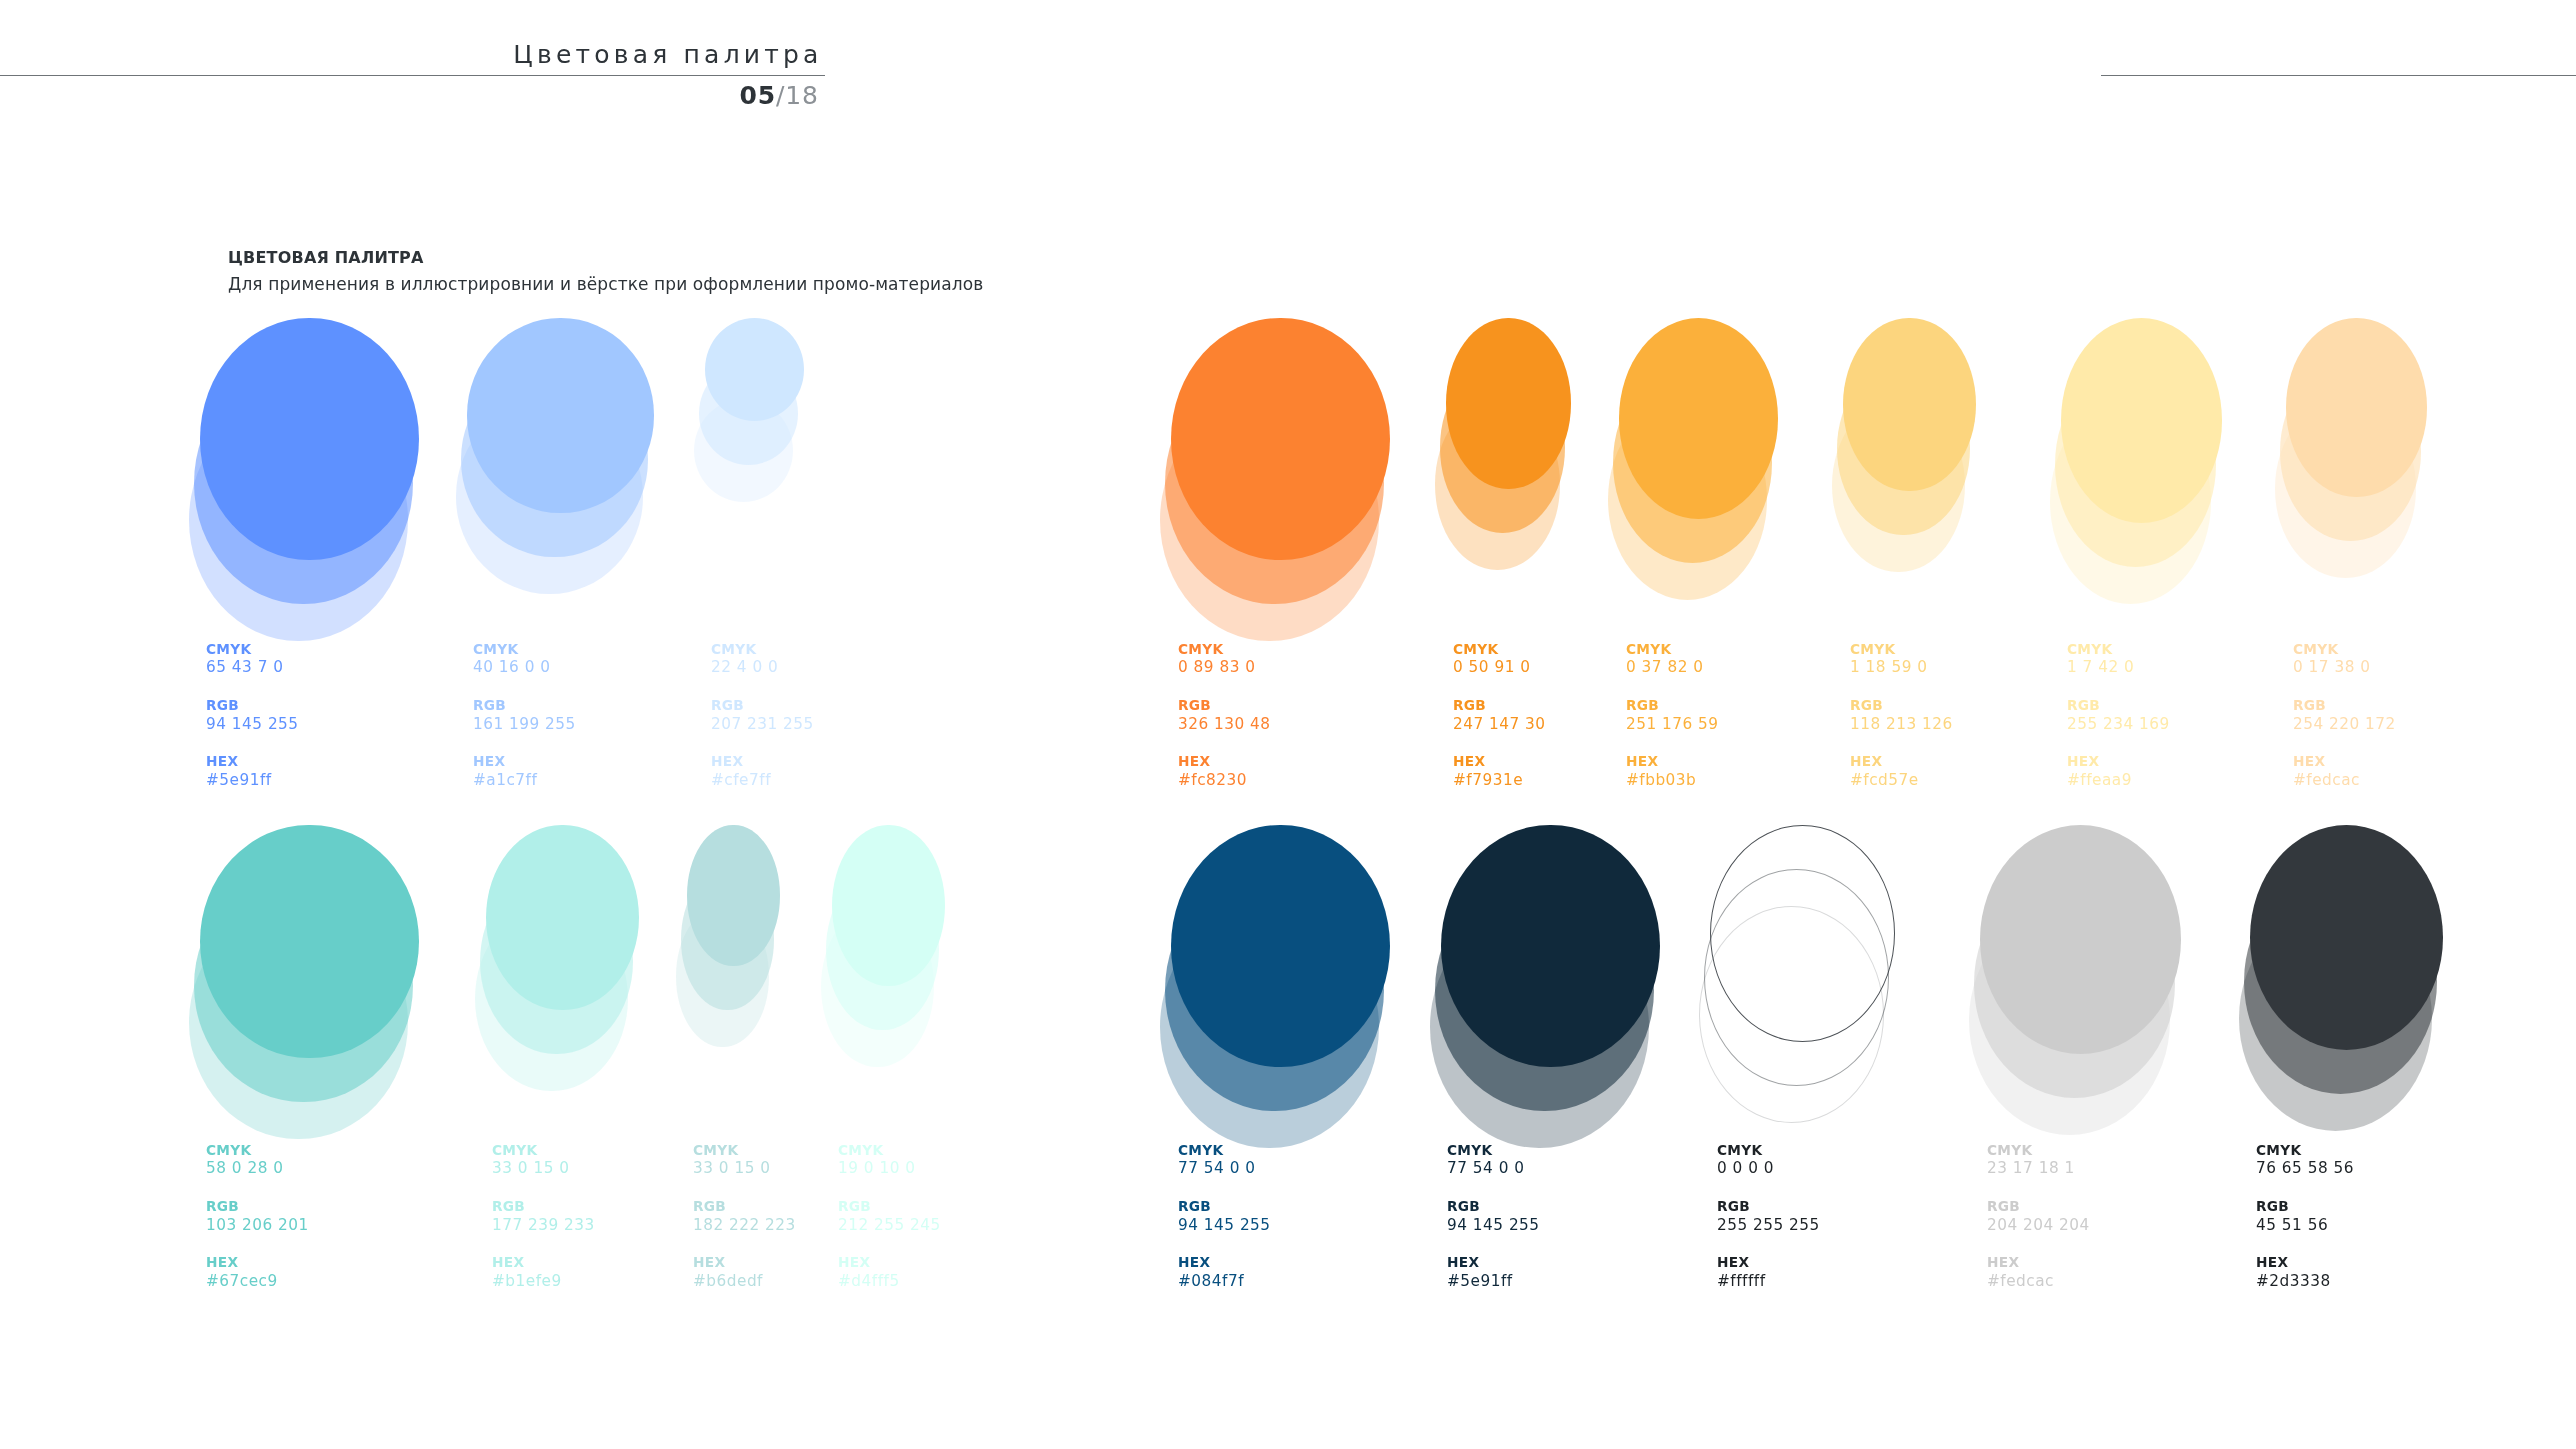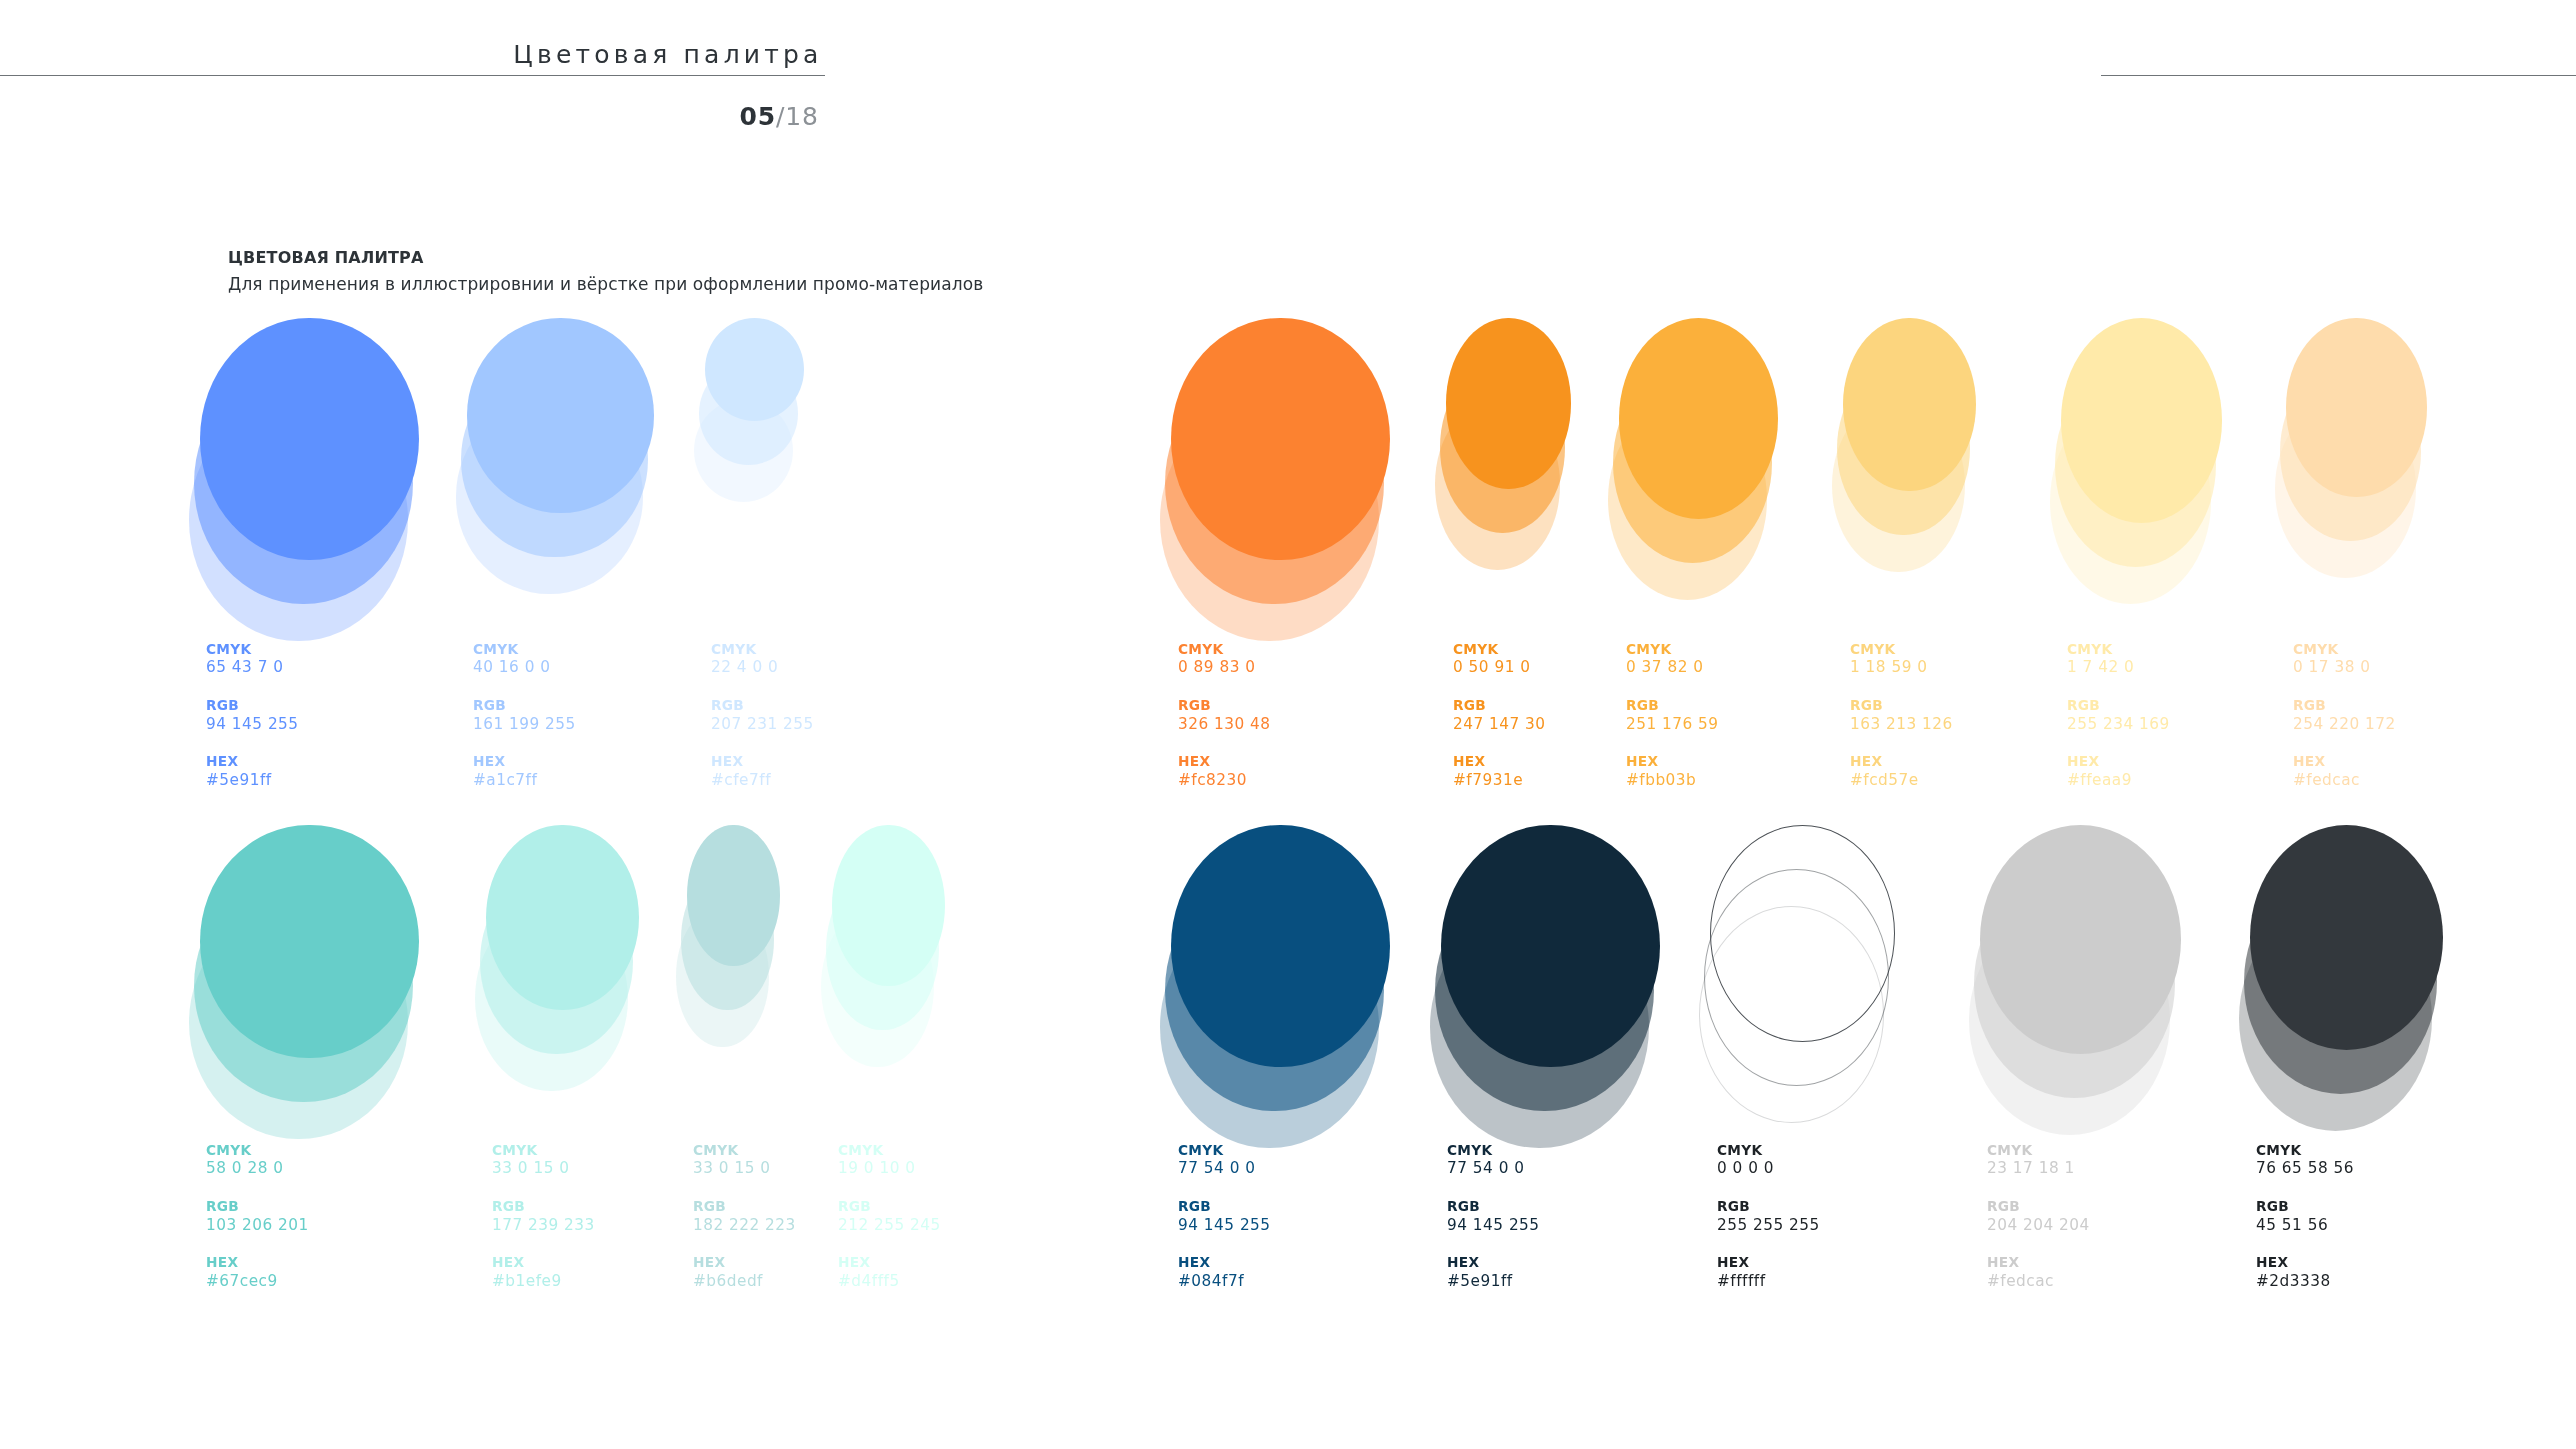--- a/index.html
+++ b/index.html
@@ -22,21 +22,20 @@
   }
   .hdr-rule-left {
     position: absolute; left: 0; top: 75px; width: 825px;
     height: 0.8px; background: #6f7478;
   }
   .hdr-pages {
     position: absolute; left: 0; top: 81px; width: 825px;
     text-align: right; padding-right: 6.4px;
     font-size: 25px; letter-spacing: 0.8px; color: #2d3338;
     font-family: "DejaVu Sans", sans-serif;
-    margin-top: 21px;
   }
   .hdr-pages .cur { font-weight: 700; }
   .hdr-pages .sep { color: #8c9196; font-weight: 400; }
   .hdr-pages .tot { color: #8c9196; font-weight: 400; }
   .hdr-right {
     position: absolute; right: 0; top: 40px; width: 1280px;
   }
   .hdr-right-title {
     font-size: 25px; letter-spacing: 2.1px; color: #2d3338;
     padding-left: 16px; font-weight: 400;
@@ -343,21 +342,21 @@
         <div class="lbl-val">#fbb03b</div>
       </div>
     </div>
     <div class="labels" style="left: 1850px; top: 640px; color: rgb(252, 213, 126); opacity: 1;">
       <div class="lbl-block">
         <div class="lbl-key">CMYK</div>
         <div class="lbl-val">1 18 59 0</div>
       </div>
       <div class="lbl-block">
         <div class="lbl-key">RGB</div>
-        <div class="lbl-val">163 213 126</div>
+        <div class="lbl-val">118 213 126</div>
       </div>
       <div class="lbl-block">
         <div class="lbl-key">HEX</div>
         <div class="lbl-val">#fcd57e</div>
       </div>
     </div>
     <div class="labels" style="left: 2067px; top: 640px; color: rgb(255, 234, 169); opacity: 1;">
       <div class="lbl-block">
         <div class="lbl-key">CMYK</div>
         <div class="lbl-val">1 7 42 0</div>

